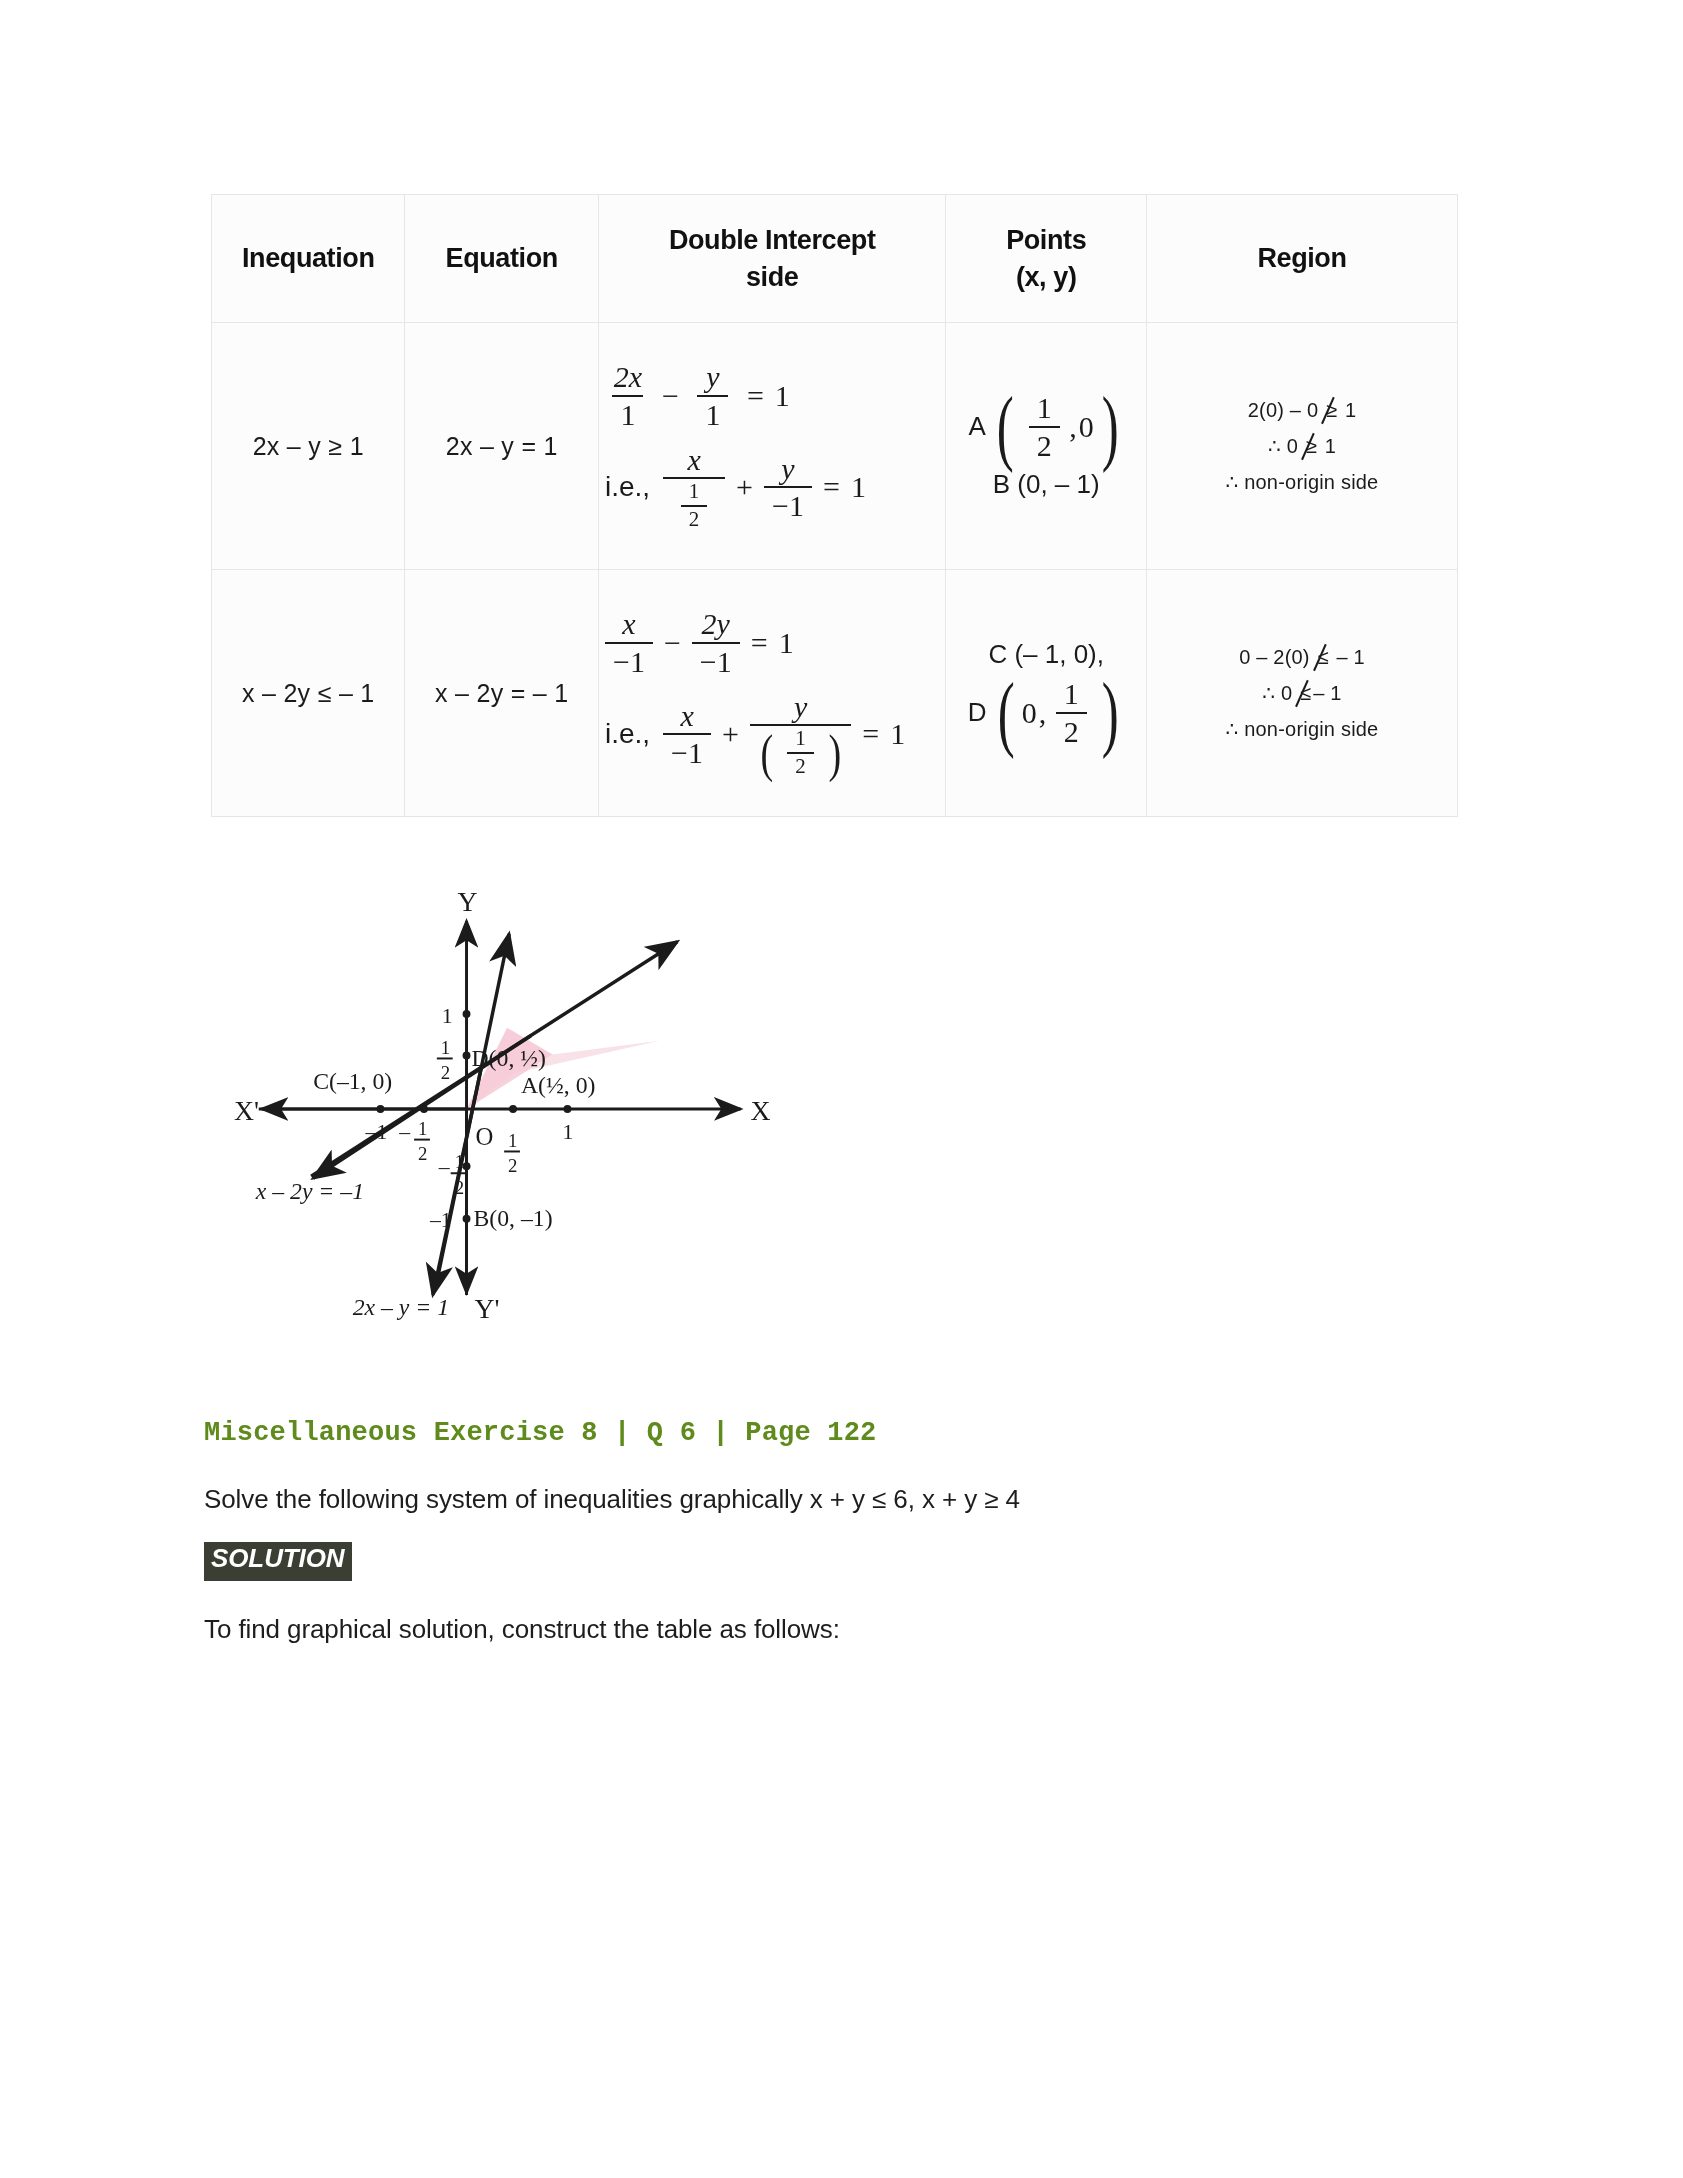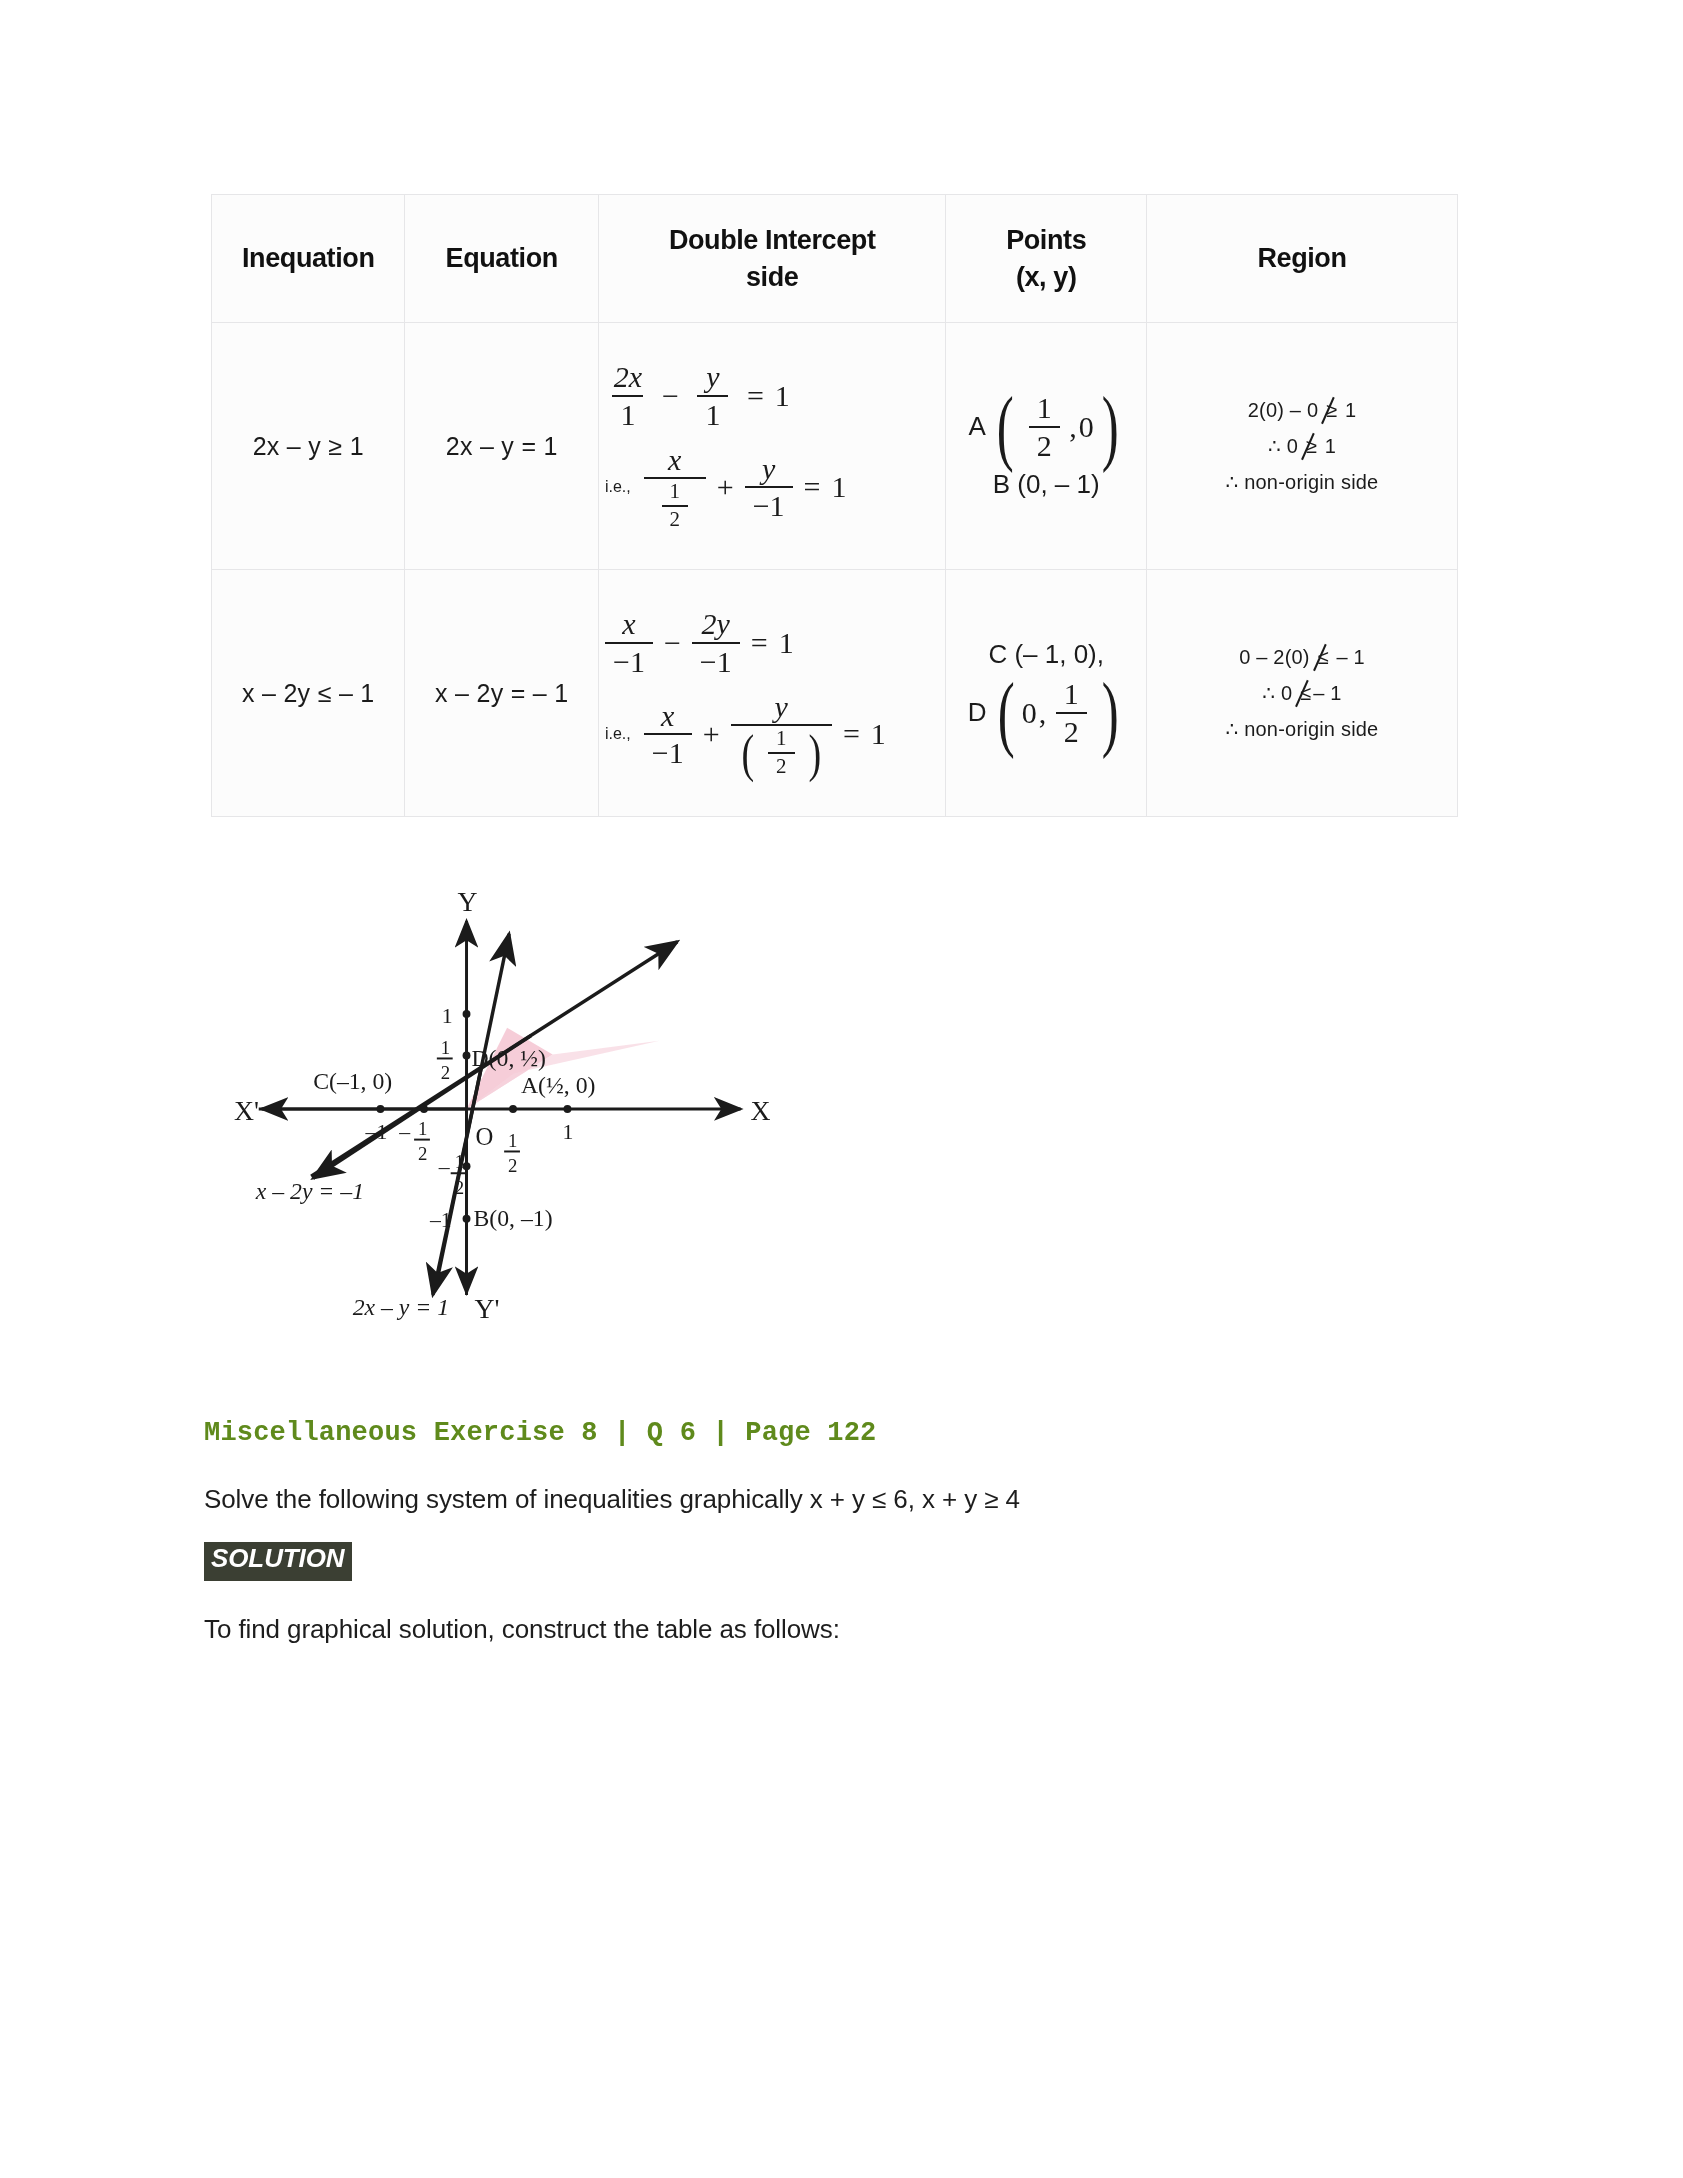--- a/index.html
+++ b/index.html
@@ -85,21 +85,21 @@
     font-family: "Liberation Serif", serif;
     font-size: 30px;
   }
   .op {
     font-family: "Liberation Serif", serif;
     font-size: 30px;
     padding: 0 2px;
   }
   .ie {
     font-family: "Liberation Sans", sans-serif;
-    font-size: 16px;
+    font-size: 28px;
     font-style: normal;
     margin-right: 4px;
     align-self: center;
   }
   .frac {
     display: inline-flex;
     flex-direction: column;
     align-items: center;
     vertical-align: middle;
     line-height: 1.04;

